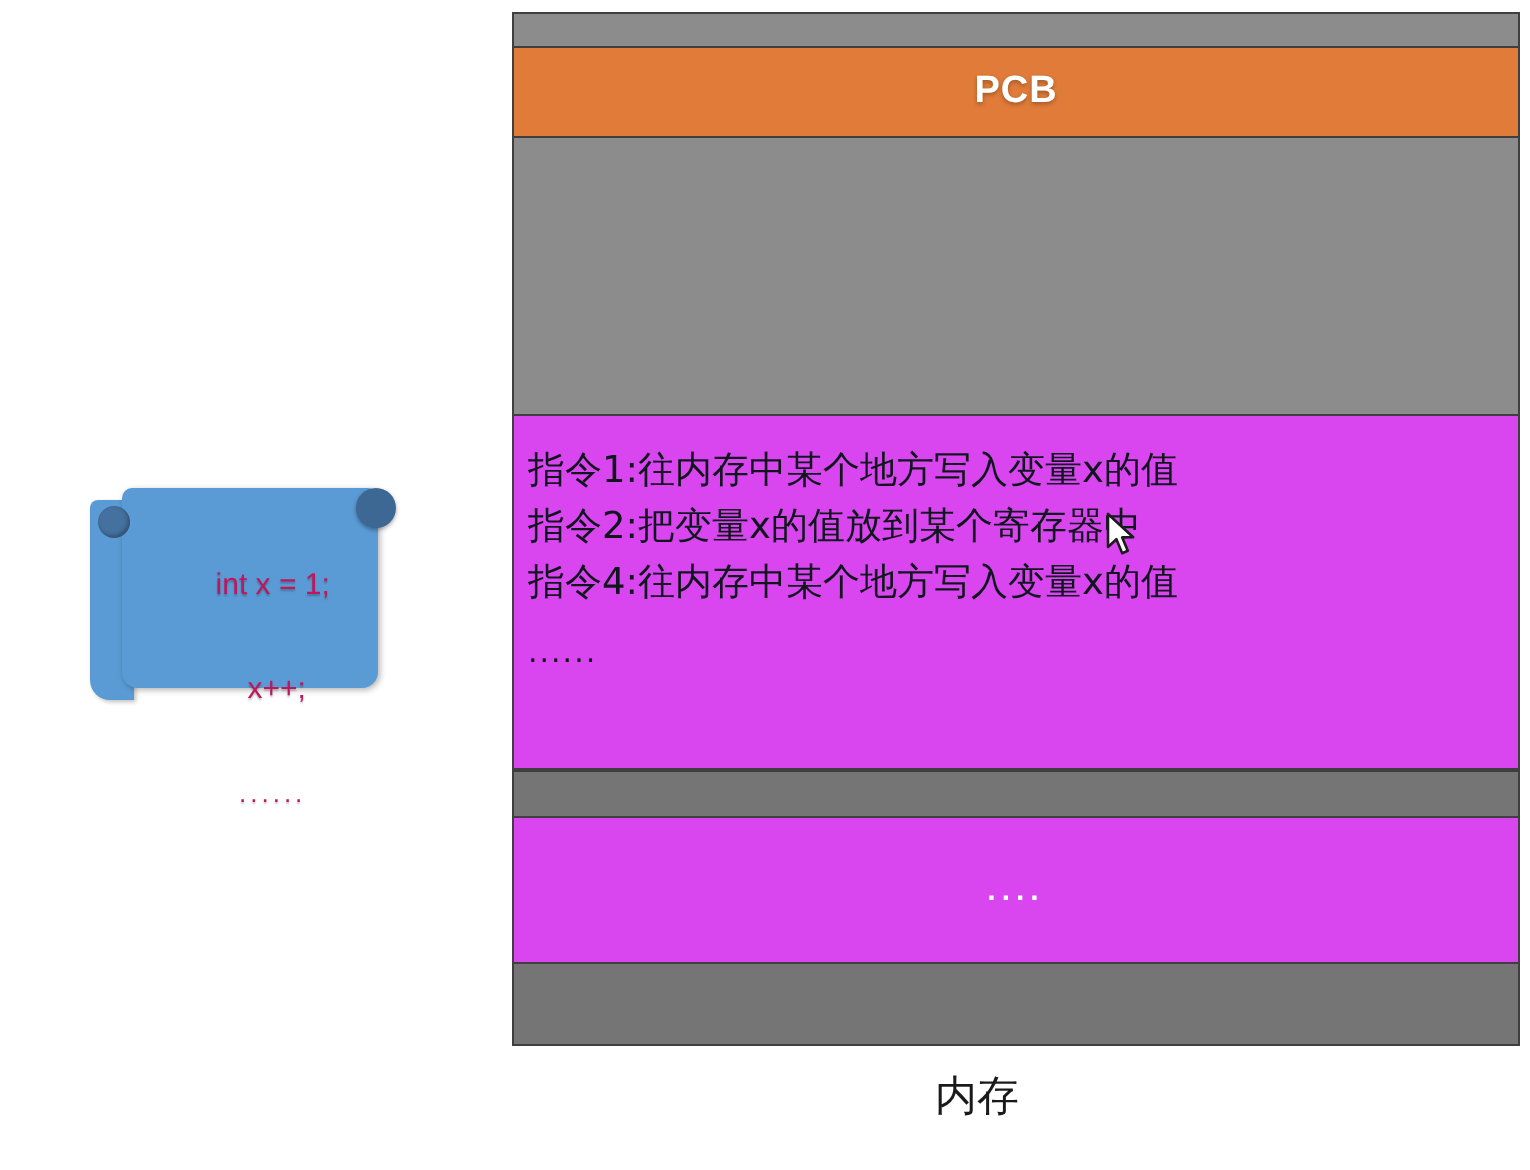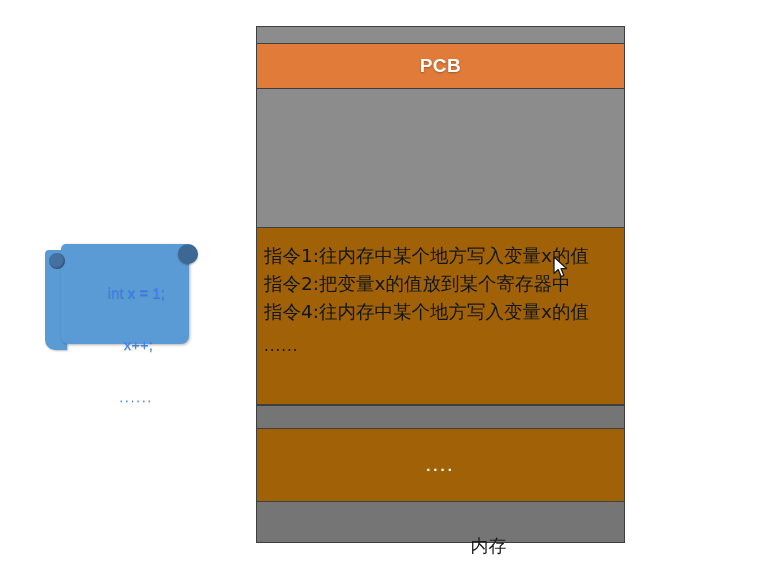--- a/index.html
+++ b/index.html
@@ -62,50 +62,51 @@
     border-radius: 50%;
     background: #3d6894;
     box-shadow: 0 1px 2px rgba(0,0,0,0.35);
   }
   .scroll-text {
     position: absolute;
     left: 20px;
     top: 22px;
     width: 126px;
     text-align: center;
-    color: #3b82f6;
+    color: #be185d;
     font-size: 15px;
     line-height: 26px;
     text-shadow: 0 1px 1px rgba(0,0,0,0.25);
     white-space: pre;
   }
   .scroll-line-2 { padding-left: 4px; }
   .scroll-line-3 {
     font-size: 13px;
     letter-spacing: 2px;
   }
 
   
   #memory-column {
     position: absolute;
     left: 256px;
-    top: 26px;
-    width: 369px;
+    top: 6px;
+    width: 488px;
     height: 517px;
+    padding-left: 16px;
   }
   .mem-band {
     position: absolute;
     left: 0;
     width: 100%;
     box-sizing: border-box;
     border: 1px solid #3f3f3f;
   }
   .mem-band.gray-light { background: #8C8C8C; }
   .mem-band.gray-dark  { background: #757575; }
-  .mem-band.blue       { background: #a16207; }
+  .mem-band.blue       { background: #d946ef; }
   .mem-band.orange     { background: #E07B39; }
 
   #band-top-strip     { top: 0px;   height: 18px;  }
   #band-pcb           { top: 17px;  height: 46px;  }
   #band-gray-upper    { top: 62px;  height: 140px; }
   #band-instructions  { top: 201px; height: 178px; }
   #band-gray-mid      { top: 379px; height: 24px;  }
   #band-ellipsis      { top: 402px; height: 74px;  }
   #band-gray-bottom   { top: 475px; height: 42px;  }
 
@@ -154,21 +155,21 @@
   }
 
   
   #memory-caption {
     position: absolute;
     left: 256px;
     top: 534px;
     width: 465px;
     text-align: center;
     color: #1a1a1a;
-    font-size: 18px;
+    font-size: 21px;
     font-family: "DejaVu Sans", "Liberation Sans", sans-serif;
   }
 
   
   #mouse-cursor {
     position: absolute;
     left: 553px;
     top: 256px;
     width: 16px;
     height: 23px;

